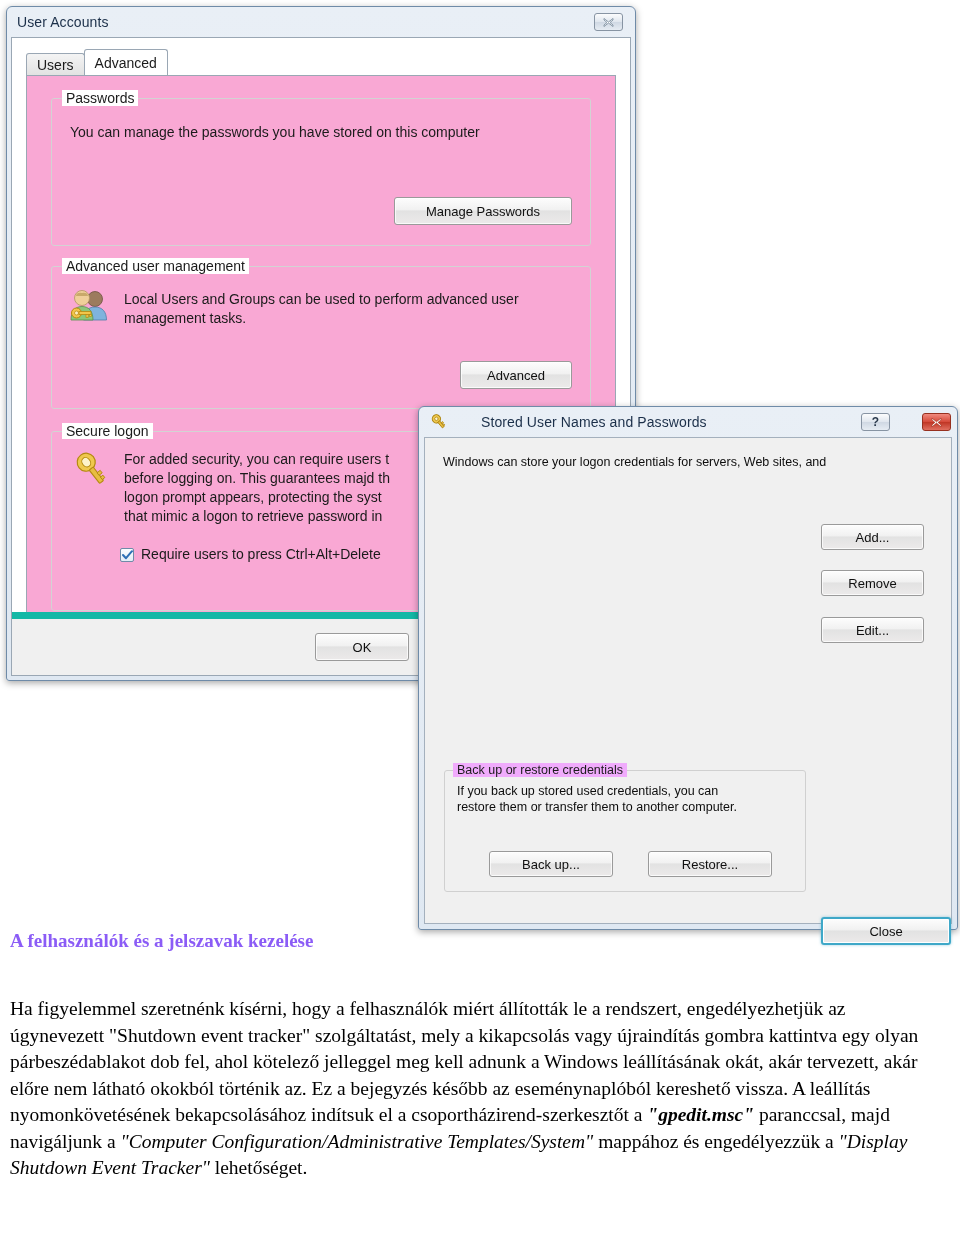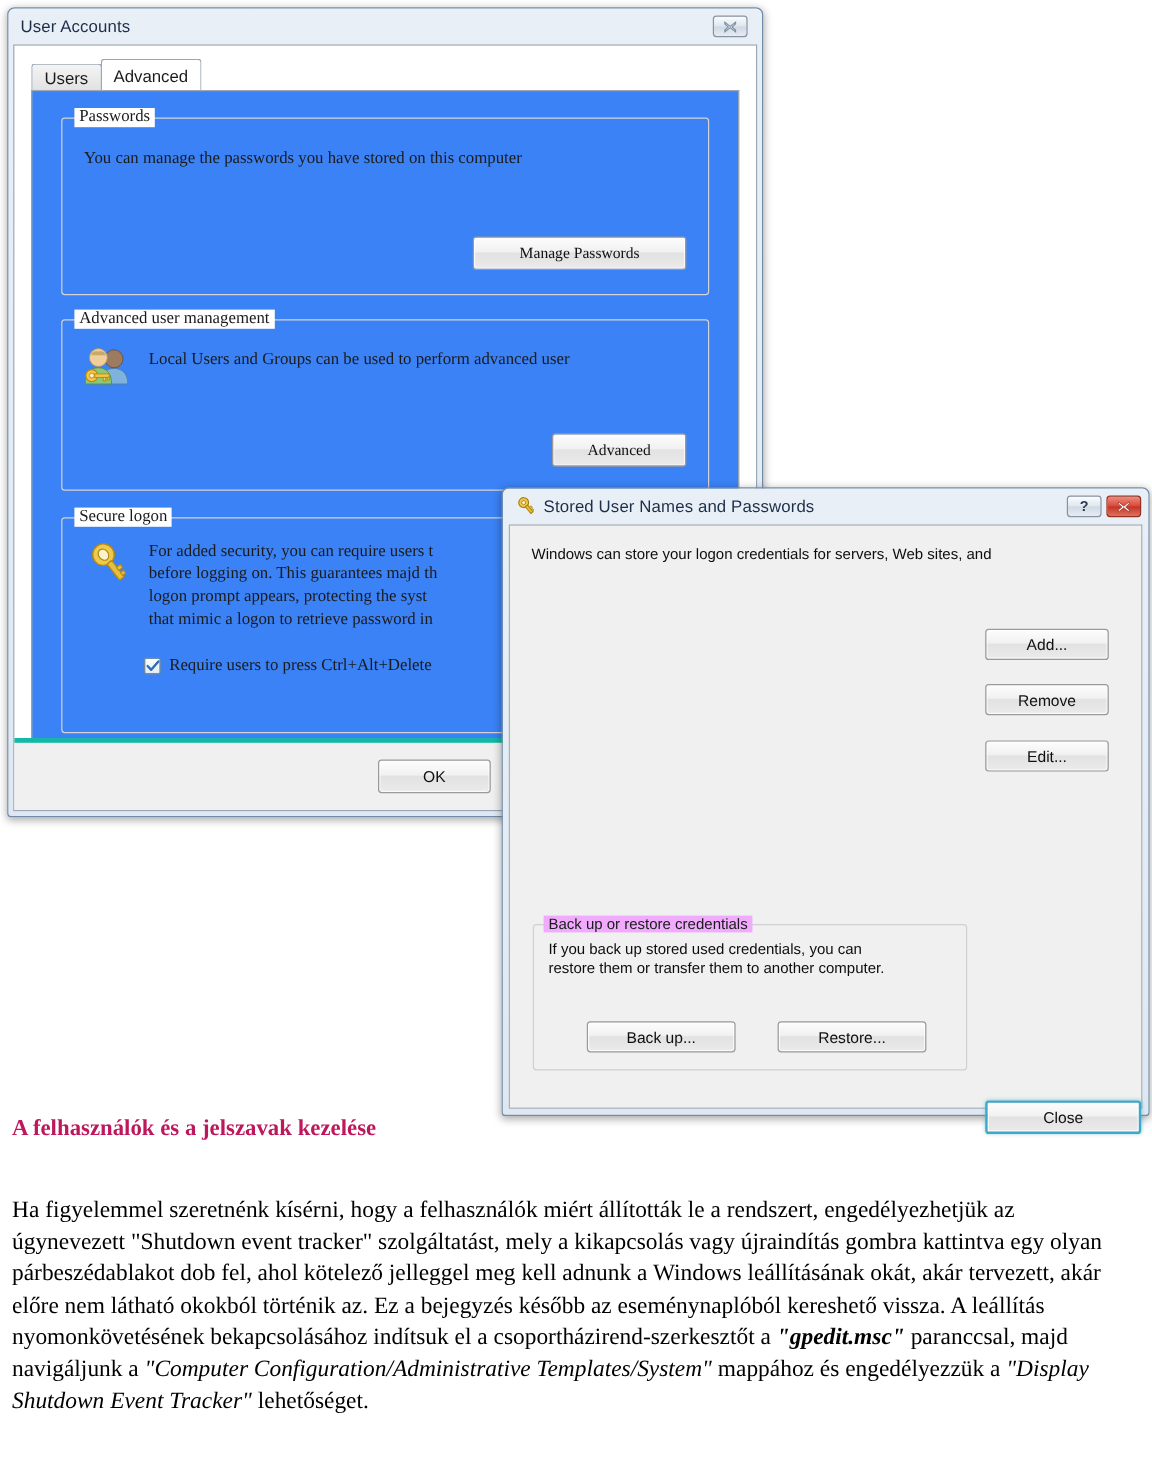--- a/index.html
+++ b/index.html
@@ -25,20 +25,21 @@
     box-sizing: border-box;
   }
   .titlebar {
     position: absolute;
     left: 0; right: 0; top: 0;
     height: 30px;
     display: flex;
     align-items: center;
     box-sizing: border-box;
     padding: 0 6px 0 10px;
+    gap: 28px;
   }
   .title-text {
     font-size: 14px;
     color: #1b2f49;
     letter-spacing: 0.1px;
     white-space: nowrap;
   }
   .title-icon { margin-right: 7px; display: block; }
 
   
@@ -130,31 +131,30 @@
   .tab.active {
     height: 26px;
     background: #ffffff;
     border-color: #9aa7b4;
     z-index: 3;
     position: relative;
   }
   .tabpage {
     position: absolute;
     left: 14px; right: 14px; top: 37px; bottom: 56px;
-    background: #3b82f6;
+    background: #f9a8d4;
     border: 1px solid #9aa7b4;
     box-sizing: border-box;
-    font-family: Liberation Serif, serif;
   }
   .ua-footer {
     position: absolute;
     left: 0; right: 0; bottom: 0;
     height: 56px;
     background: #f0f0f0;
-    border-top: 4px solid #14b8a6;
+    border-top: 7px solid #14b8a6;
     padding-left: 42px;
   }
 
   .body-text {
     font-size: 14px;
     color: #1b1b1b;
     line-height: 19px;
   }
 
   
@@ -194,21 +194,21 @@
   
   #doc {
     position: absolute;
     left: 10px; top: 930px;
     width: 940px;
   }
   .doc-heading {
     font-family: "Liberation Serif", serif;
     font-size: 19px;
     font-weight: bold;
-    color: #be185d;
+    color: #8b5cf6;
     margin: 0;
   }
   .doc-para {
     font-family: "Liberation Serif", serif;
     font-size: 19.5px;
     line-height: 26.5px;
     color: #000;
     margin: 0;
     width: 930px;
   }
@@ -265,20 +265,21 @@
 
           <circle cx="8.5" cy="26" r="5" fill="#f2c64a" stroke="#b8880f" stroke-width="1"></circle>
           <circle cx="8.5" cy="26" r="2" fill="#fdf0c0" stroke="#b8880f" stroke-width="0.7"></circle>
           <rect x="11" y="24.6" width="12" height="3" fill="#f2c64a" stroke="#b8880f" stroke-width="0.8"></rect>
           <rect x="18" y="27.4" width="2.2" height="3" fill="#f2c64a" stroke="#b8880f" stroke-width="0.7"></rect>
           <rect x="21.3" y="27.4" width="2" height="2.2" fill="#f2c64a" stroke="#b8880f" stroke-width="0.7"></rect>
         </svg>
 
         <div style="position:absolute; left:72px; top:23px;">
           <div class="body-text">Local Users and Groups can be used to perform advanced user</div>
+          <div class="body-text">management tasks.</div>
         </div>
 
         <div class="btn" style="position:absolute; right:18px; bottom:19px; width:112px; height:28px;">
           <span>Advanced</span>
         </div>
       </div>
 
       <div class="group" style="left:24px; top:355px; right:24px; height:180px;">
         <span class="group-title">Secure logon</span>
 

